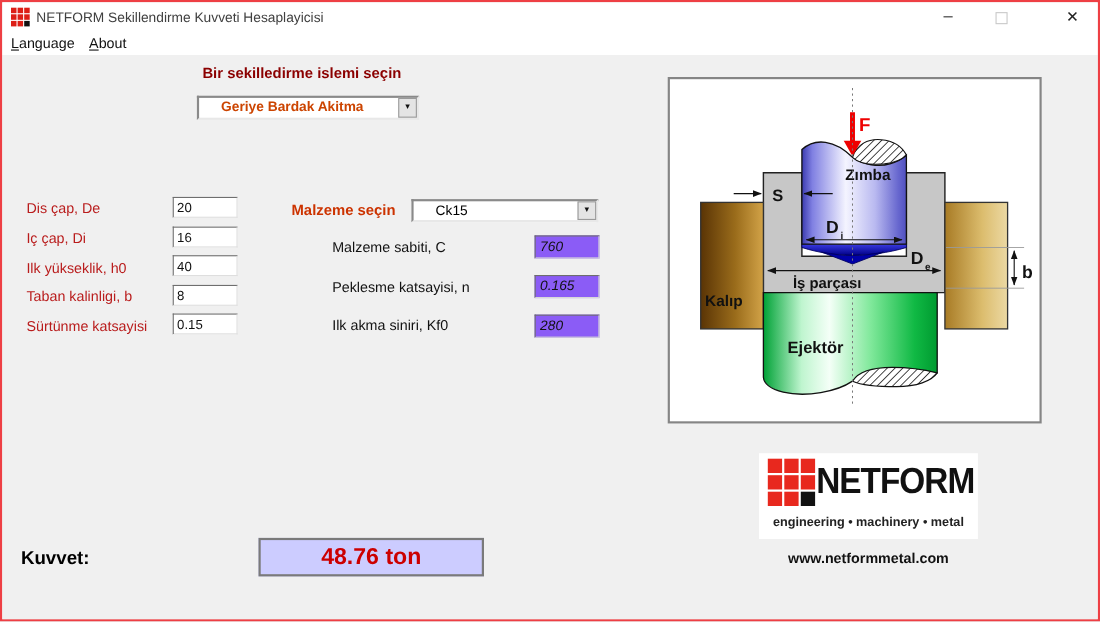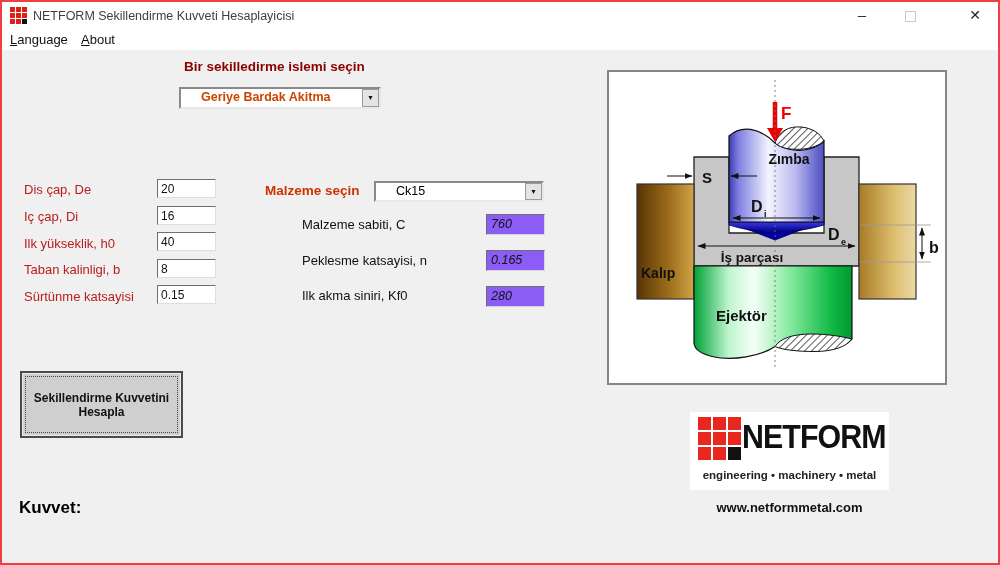--- a/index.html
+++ b/index.html
@@ -125,26 +125,25 @@
       <span class="ctext">Ck15</span>
       <span class="cbtn">▼</span>
     </div>
     <div class="m-label" style="top:167px;">Malzeme sabiti, C</div>
     <div class="m-label" style="top:203px;">Peklesme katsayisi, n</div>
     <div class="m-label" style="top:238px;">Ilk akma siniri, Kf0</div>
     <div class="m-value" style="top:164px;">760</div>
     <div class="m-value" style="top:200px;">0.165</div>
     <div class="m-value" style="top:236px;">280</div>
 
-    <div class="calc-btn">
-      <div class="inner">Sekillendirme Kuvvetini
-Hesapla</div>
-    </div>
 
     <div class="kuvvet-label">Kuvvet:</div>
+    <div class="result-box">
+      <span class="val">48.76 ton</span>
+    </div>
 
     <div class="diagram-panel">
       <svg width="336" height="311" viewBox="0 0 336 311">
         <defs>
           <linearGradient id="gp" x1="0" y1="0" x2="1" y2="0">
             <stop offset="0" stop-color="#3b3bb0"></stop>
               <stop offset="0.1" stop-color="#8080e2"></stop>
             <stop offset="0.42" stop-color="#f4f4ff"></stop>
               <stop offset="0.7" stop-color="#b9b9f0"></stop>
             <stop offset="0.92" stop-color="#6868cf"></stop>

